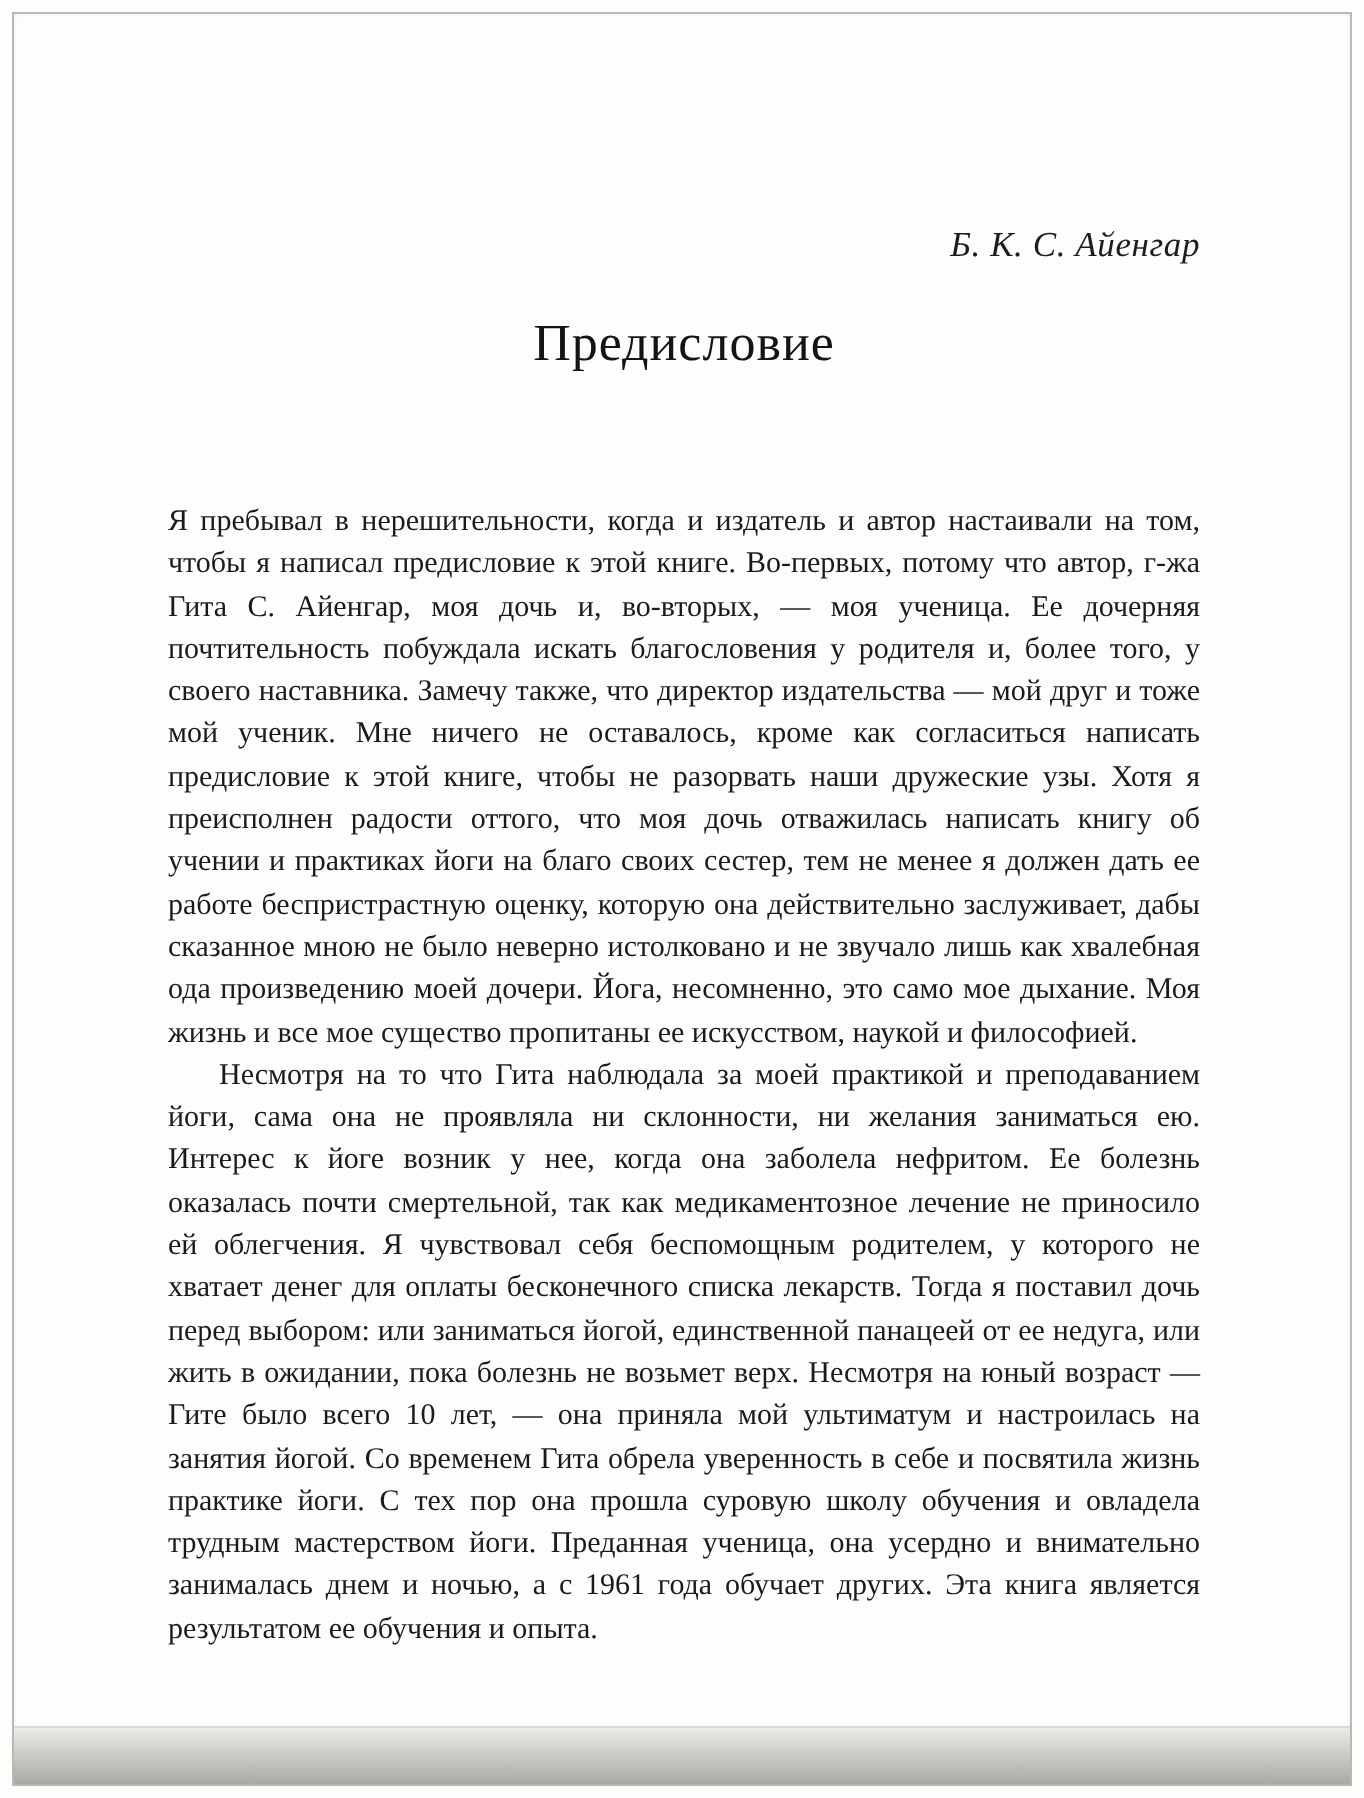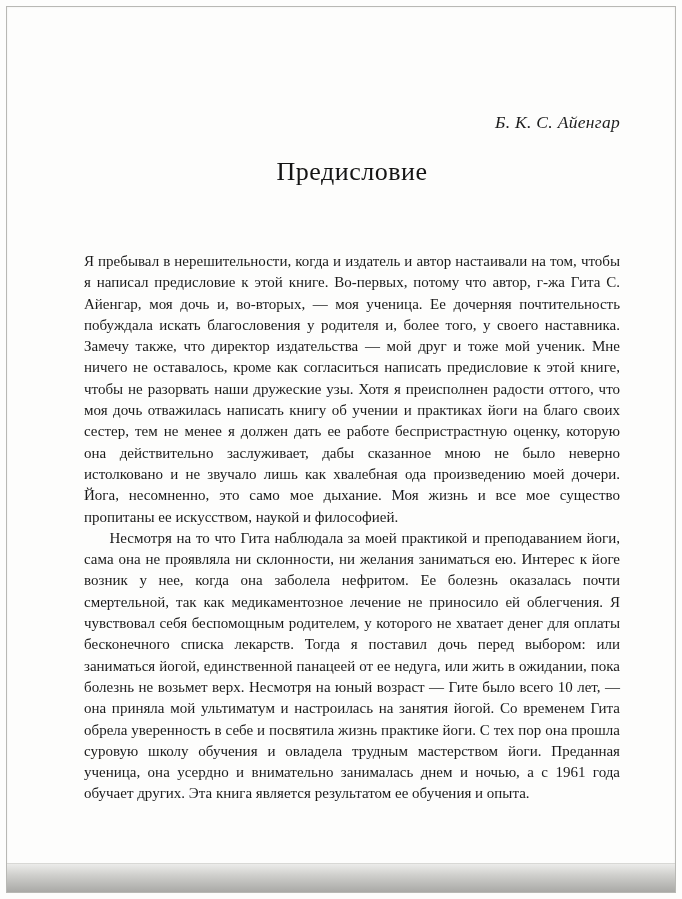--- a/index.html
+++ b/index.html
@@ -29,21 +29,21 @@
   .page-edge-shadow {
     position: absolute;
     left: 7px; right: 7px; bottom: 7px;
     height: 28px;
     background: linear-gradient(to bottom, #ececea 0%, #cfcfcc 40%, #a9a9a6 100%);
     border-top: 1px solid #d8d8d5;
   }
   .content {
     position: relative;
     box-sizing: border-box;
-    padding: 112px 62px 0 84px;
+    padding: 112px 82px 0 84px;
     color: #1c1c1c;
   }
   .author-line {
     text-align: right;
     font-style: italic;
     font-size: 17.5px;
     letter-spacing: 0.3px;
     color: #1d1d1d;
     margin: 0;
   }

